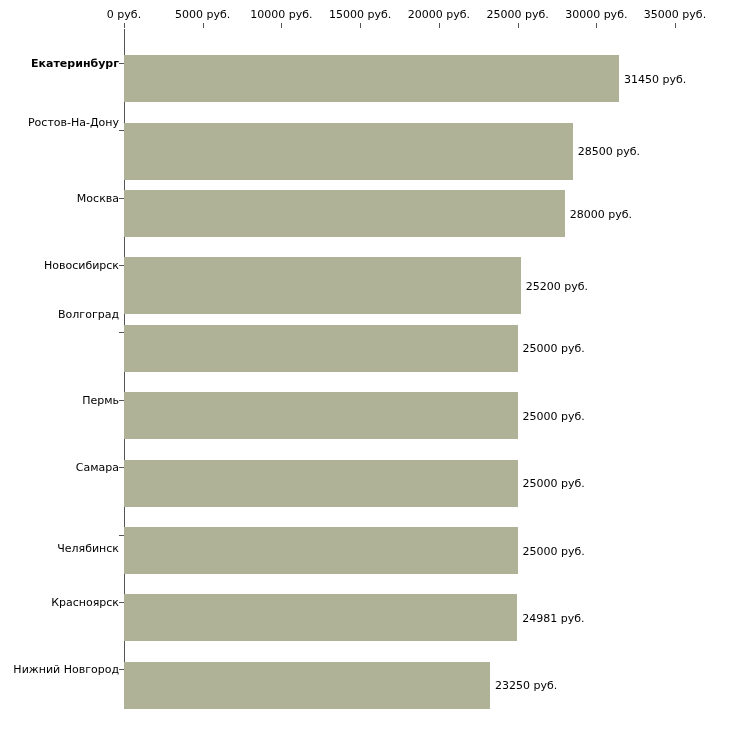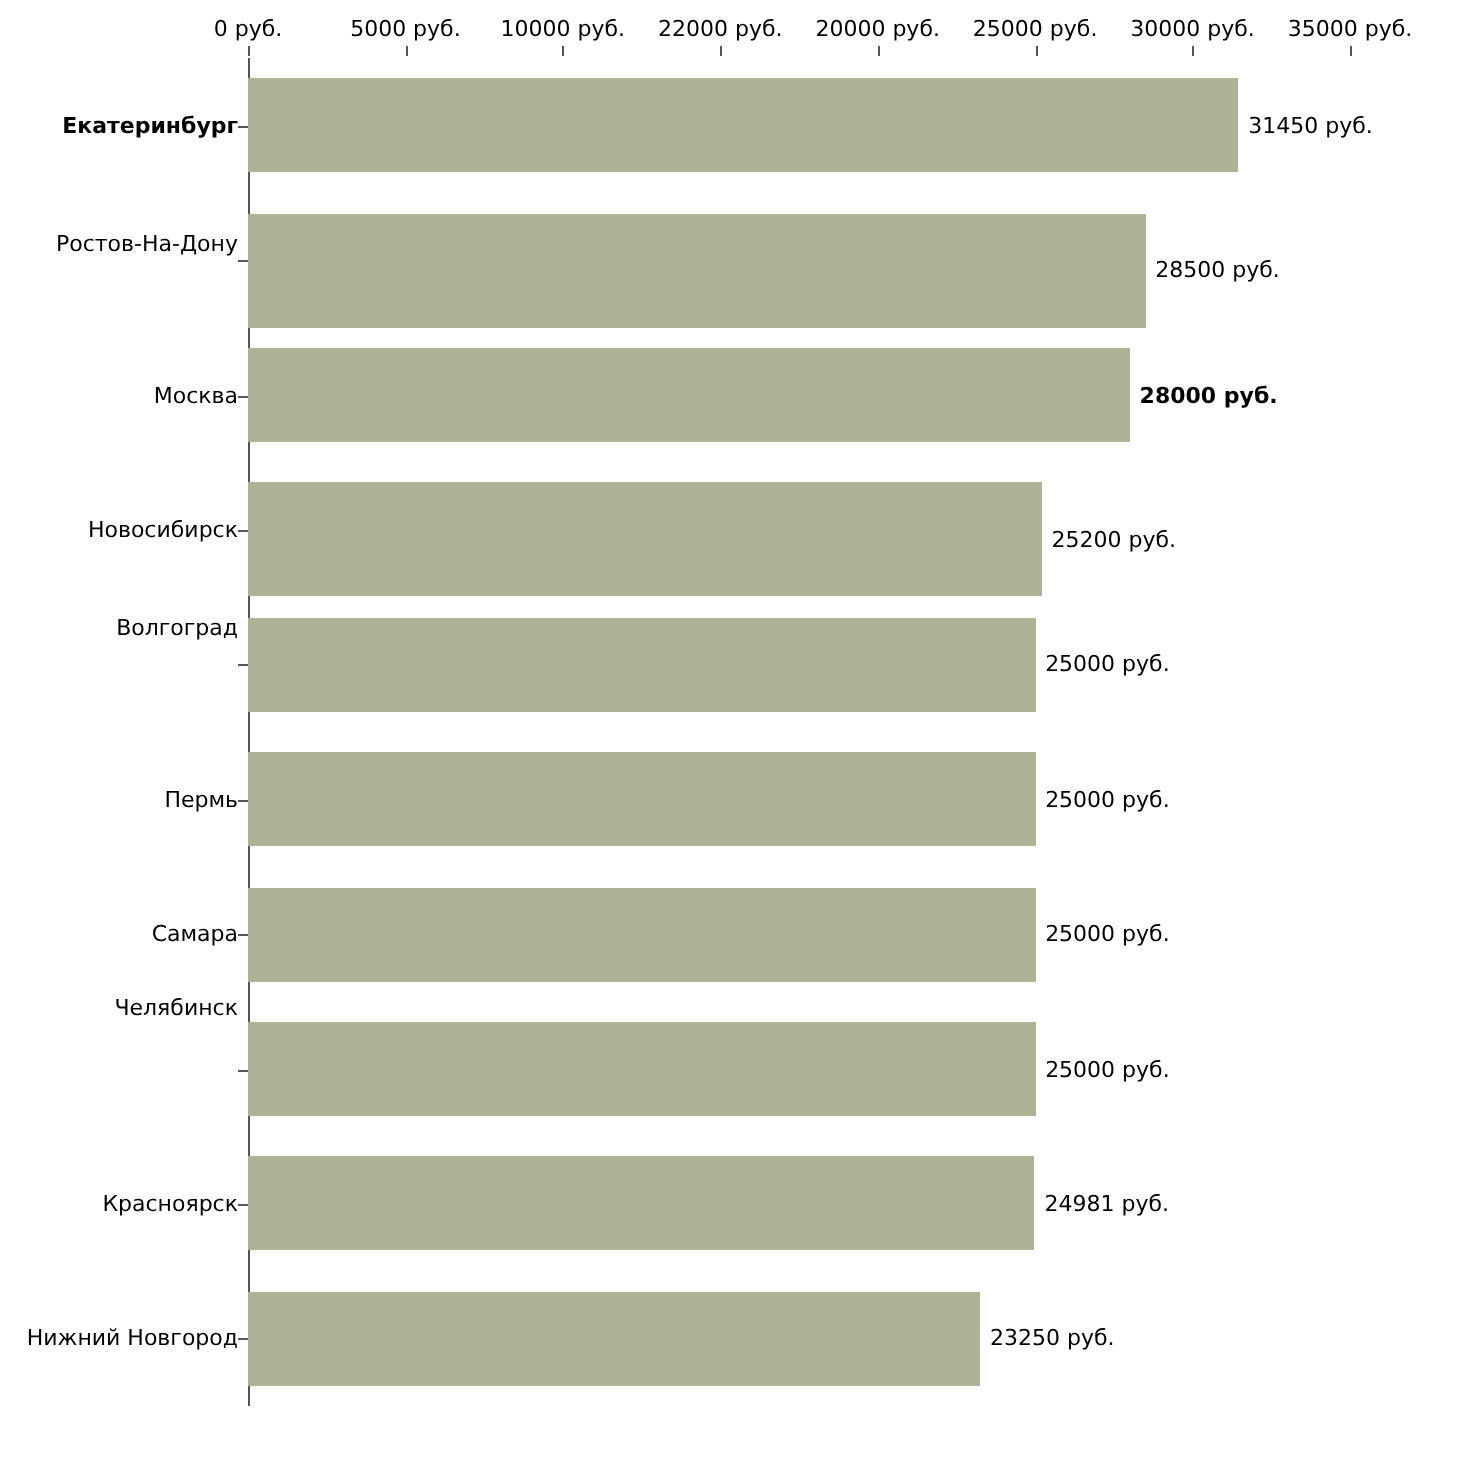--- a/index.html
+++ b/index.html
@@ -46,20 +46,21 @@
     left: 124px;
     top: 29px;
     width: 1px;
     height: 674px;
     background: #555555;
   }
   .bar-row {
     position: absolute;
     left: 0;
     width: 100%;
+    margin-top: 16px;
   }
   .bar {
     position: absolute;
     left: 0;
     top: 0;
     height: 100%;
     background: #b0b298;
   }
   .bar-value {
     position: absolute;
@@ -92,21 +93,21 @@
 
   <div class="y-axis-line"></div>
 
   <div id="xaxis">
       <div class="axis-label" style="left: 124px;">0 руб.</div>
       <div class="tick-mark" style="left: 124px;"></div>
       <div class="axis-label" style="left: 202.714px;">5000 руб.</div>
       <div class="tick-mark" style="left: 202.714px;"></div>
       <div class="axis-label" style="left: 281.429px;">10000 руб.</div>
       <div class="tick-mark" style="left: 281.429px;"></div>
-      <div class="axis-label" style="left: 360.143px;">22000 руб.</div>
+      <div class="axis-label" style="left: 360.143px;">15000 руб.</div>
       <div class="tick-mark" style="left: 360.143px;"></div>
       <div class="axis-label" style="left: 438.857px;">20000 руб.</div>
       <div class="tick-mark" style="left: 438.857px;"></div>
       <div class="axis-label" style="left: 517.571px;">25000 руб.</div>
       <div class="tick-mark" style="left: 517.571px;"></div>
       <div class="axis-label" style="left: 596.286px;">30000 руб.</div>
       <div class="tick-mark" style="left: 596.286px;"></div>
       <div class="axis-label" style="left: 675px;">35000 руб.</div>
       <div class="tick-mark" style="left: 675px;"></div>
     </div>
@@ -115,21 +116,21 @@
       <div class="bar-row" style="top: 10.2px; height: 47px;">
         <div class="bar" style="width: 495.113px; background: rgb(176, 178, 152);"></div>
         <div class="bar-value" style="left: 500.113px;">31450 руб.</div>
       </div>
       <div class="bar-row" style="top: 77.6px; height: 57px;">
         <div class="bar" style="width: 448.671px; background: rgb(176, 178, 152);"></div>
         <div class="bar-value" style="left: 453.671px;">28500 руб.</div>
       </div>
       <div class="bar-row" style="top: 145px; height: 47px;">
         <div class="bar" style="width: 440.8px; background: rgb(176, 178, 152);"></div>
-        <div class="bar-value" style="left: 445.8px; font-weight: bold;">28000 руб.</div>
+        <div class="bar-value" style="left: 445.8px;">28000 руб.</div>
       </div>
       <div class="bar-row" style="top: 212.4px; height: 57px;">
         <div class="bar" style="width: 396.72px; background: rgb(176, 178, 152);"></div>
         <div class="bar-value" style="left: 401.72px;">25200 руб.</div>
       </div>
       <div class="bar-row" style="top: 279.8px; height: 47px;">
         <div class="bar" style="width: 393.571px; background: rgb(176, 178, 152);"></div>
         <div class="bar-value" style="left: 398.571px;">25000 руб.</div>
       </div>
       <div class="bar-row" style="top: 347.2px; height: 47px;">
@@ -162,21 +163,21 @@
       <div class="cat-label" style="top: 197.5px; right: 611px;">Москва</div>
       <div class="cat-tick" style="top: 197.5px;"></div>
       <div class="cat-label" style="top: 264.9px; right: 611px;">Новосибирск</div>
       <div class="cat-tick" style="top: 264.9px;"></div>
       <div class="cat-label" style="top: 314px; right: 611px;">Волгоград</div>
       <div class="cat-tick" style="top: 332.3px;"></div>
       <div class="cat-label" style="top: 399.7px; right: 611px;">Пермь</div>
       <div class="cat-tick" style="top: 399.7px;"></div>
       <div class="cat-label" style="top: 467.1px; right: 611px;">Самара</div>
       <div class="cat-tick" style="top: 467.1px;"></div>
-      <div class="cat-label" style="top: 504px; right: 611px;">Челябинск</div>
+      <div class="cat-label" style="top: 548px; right: 611px;">Челябинск</div>
       <div class="cat-tick" style="top: 534.5px;"></div>
       <div class="cat-label" style="top: 601.9px; right: 611px;">Красноярск</div>
       <div class="cat-tick" style="top: 601.9px;"></div>
       <div class="cat-label" style="top: 669.3px; right: 611px;">Нижний Новгород</div>
       <div class="cat-tick" style="top: 669.3px;"></div>
     </div>
 
 </div>
 
 </body></html>

